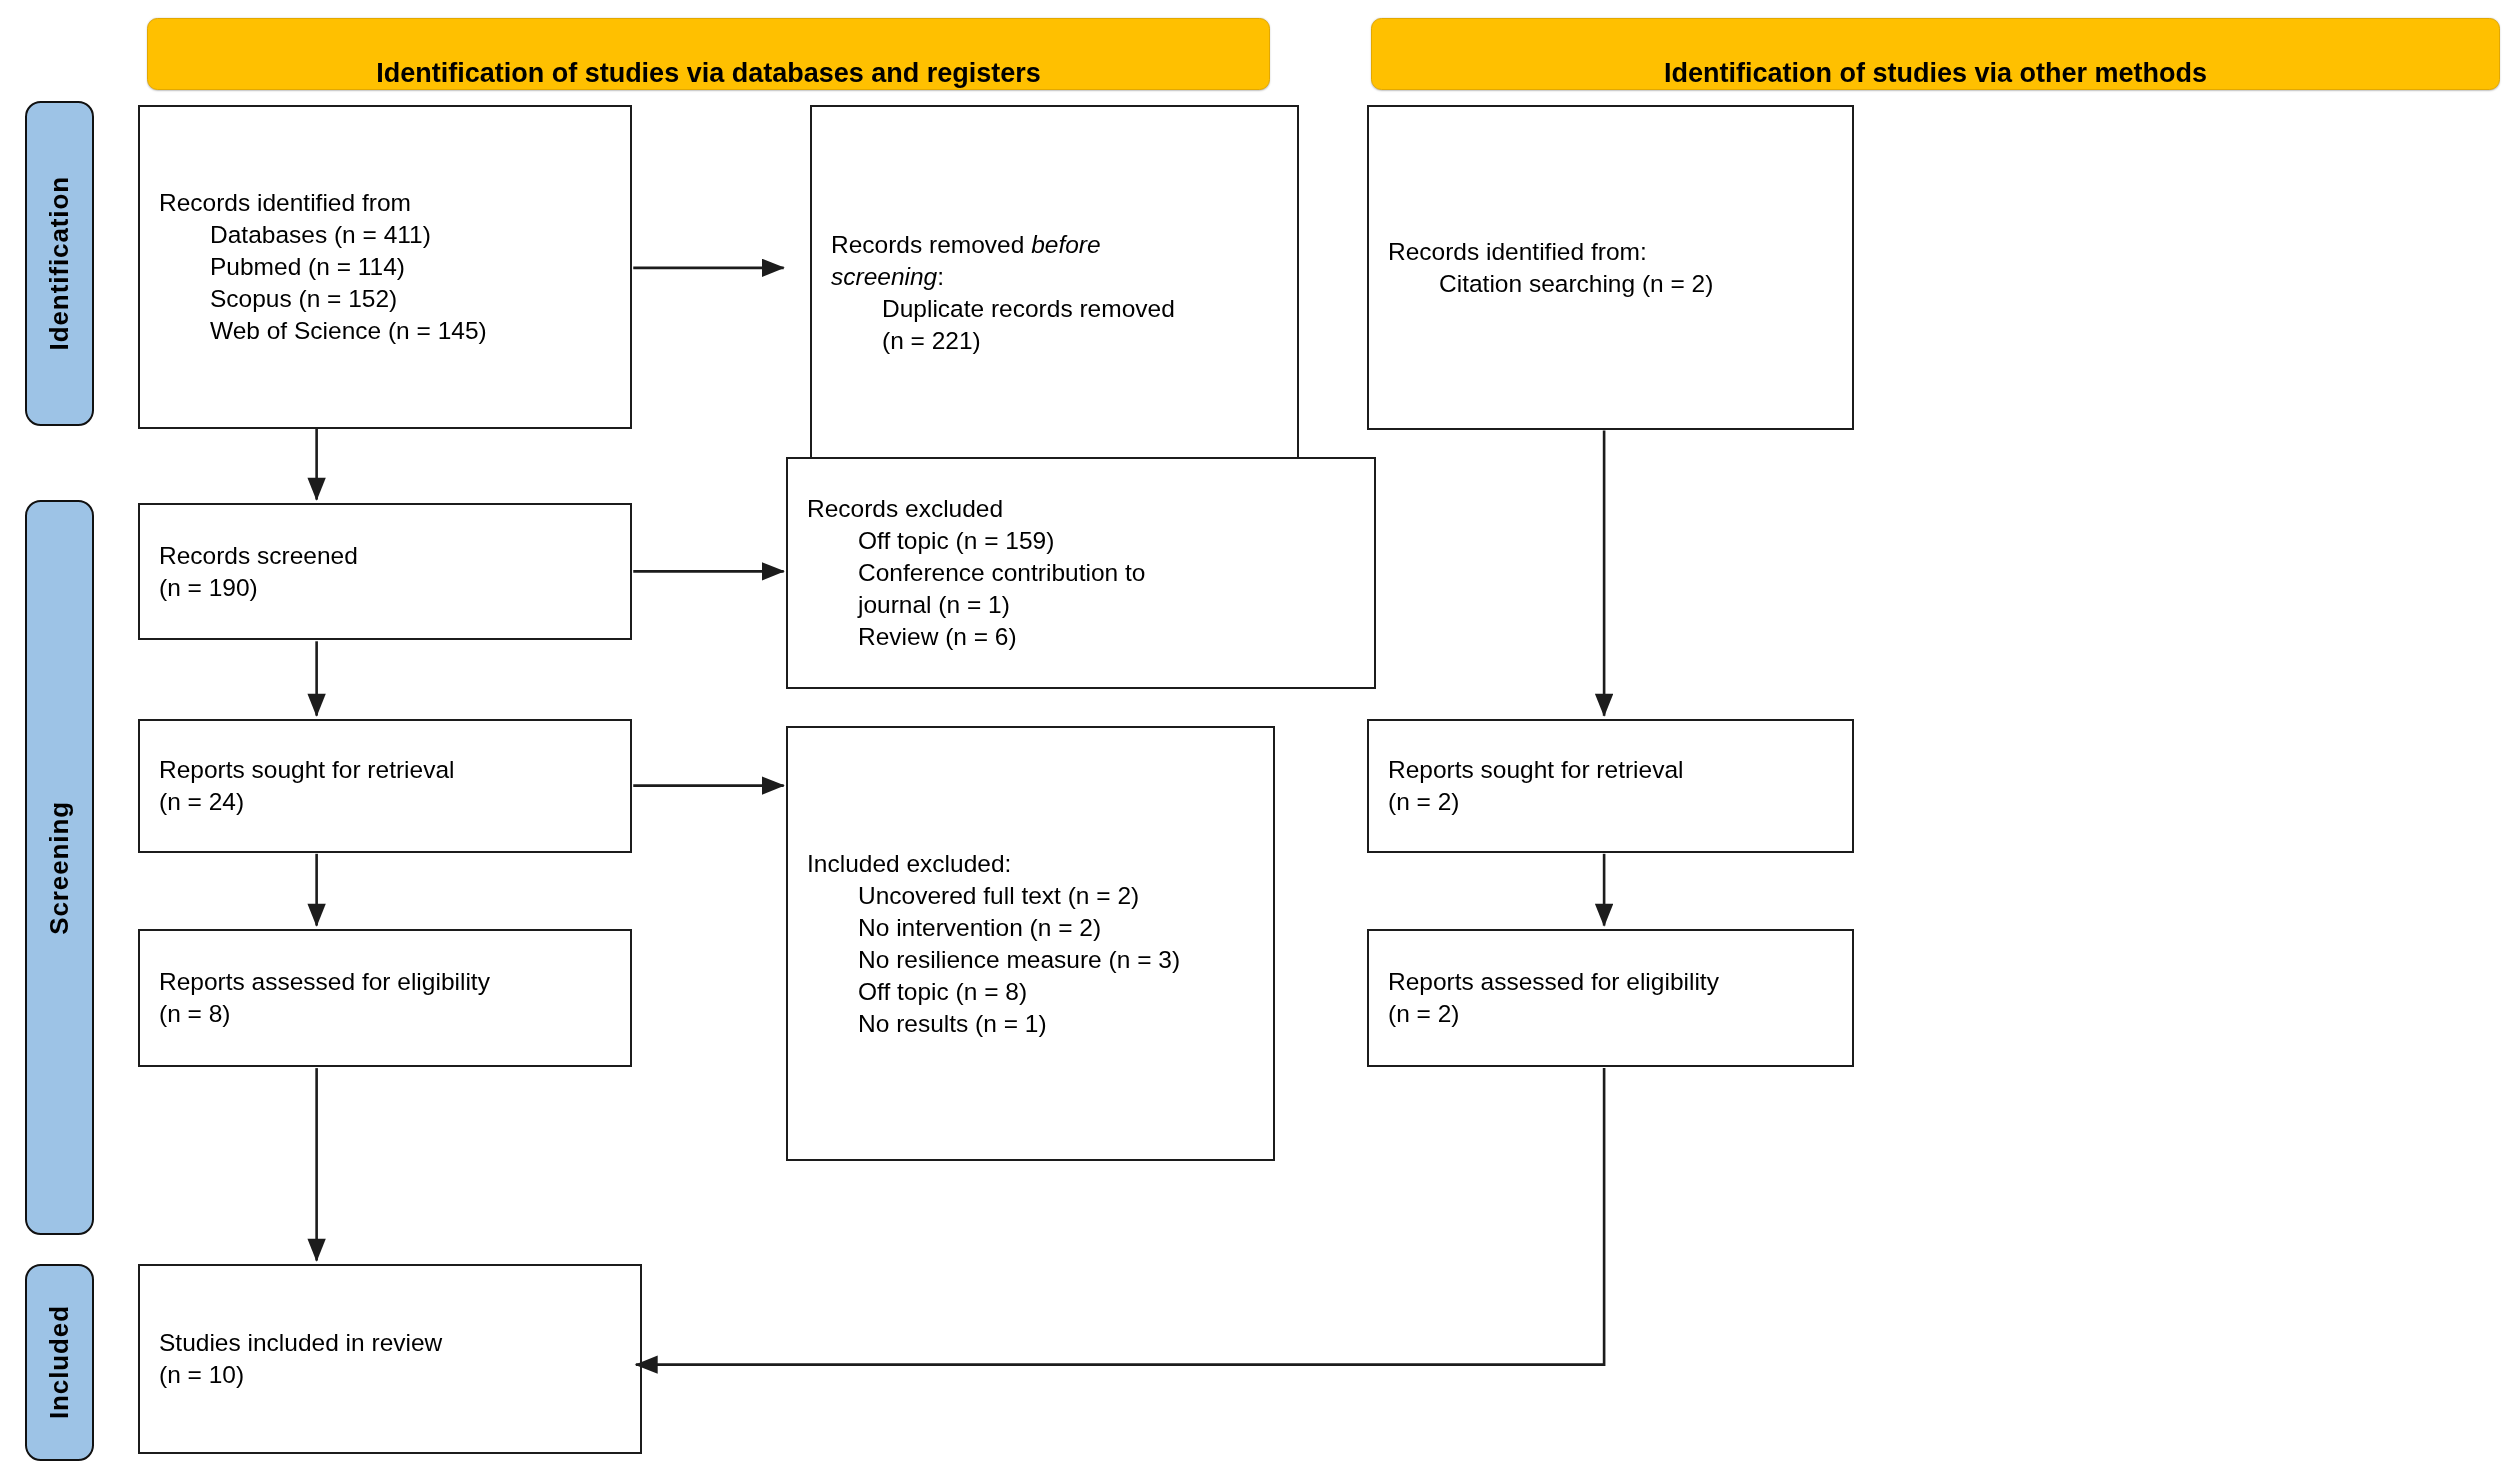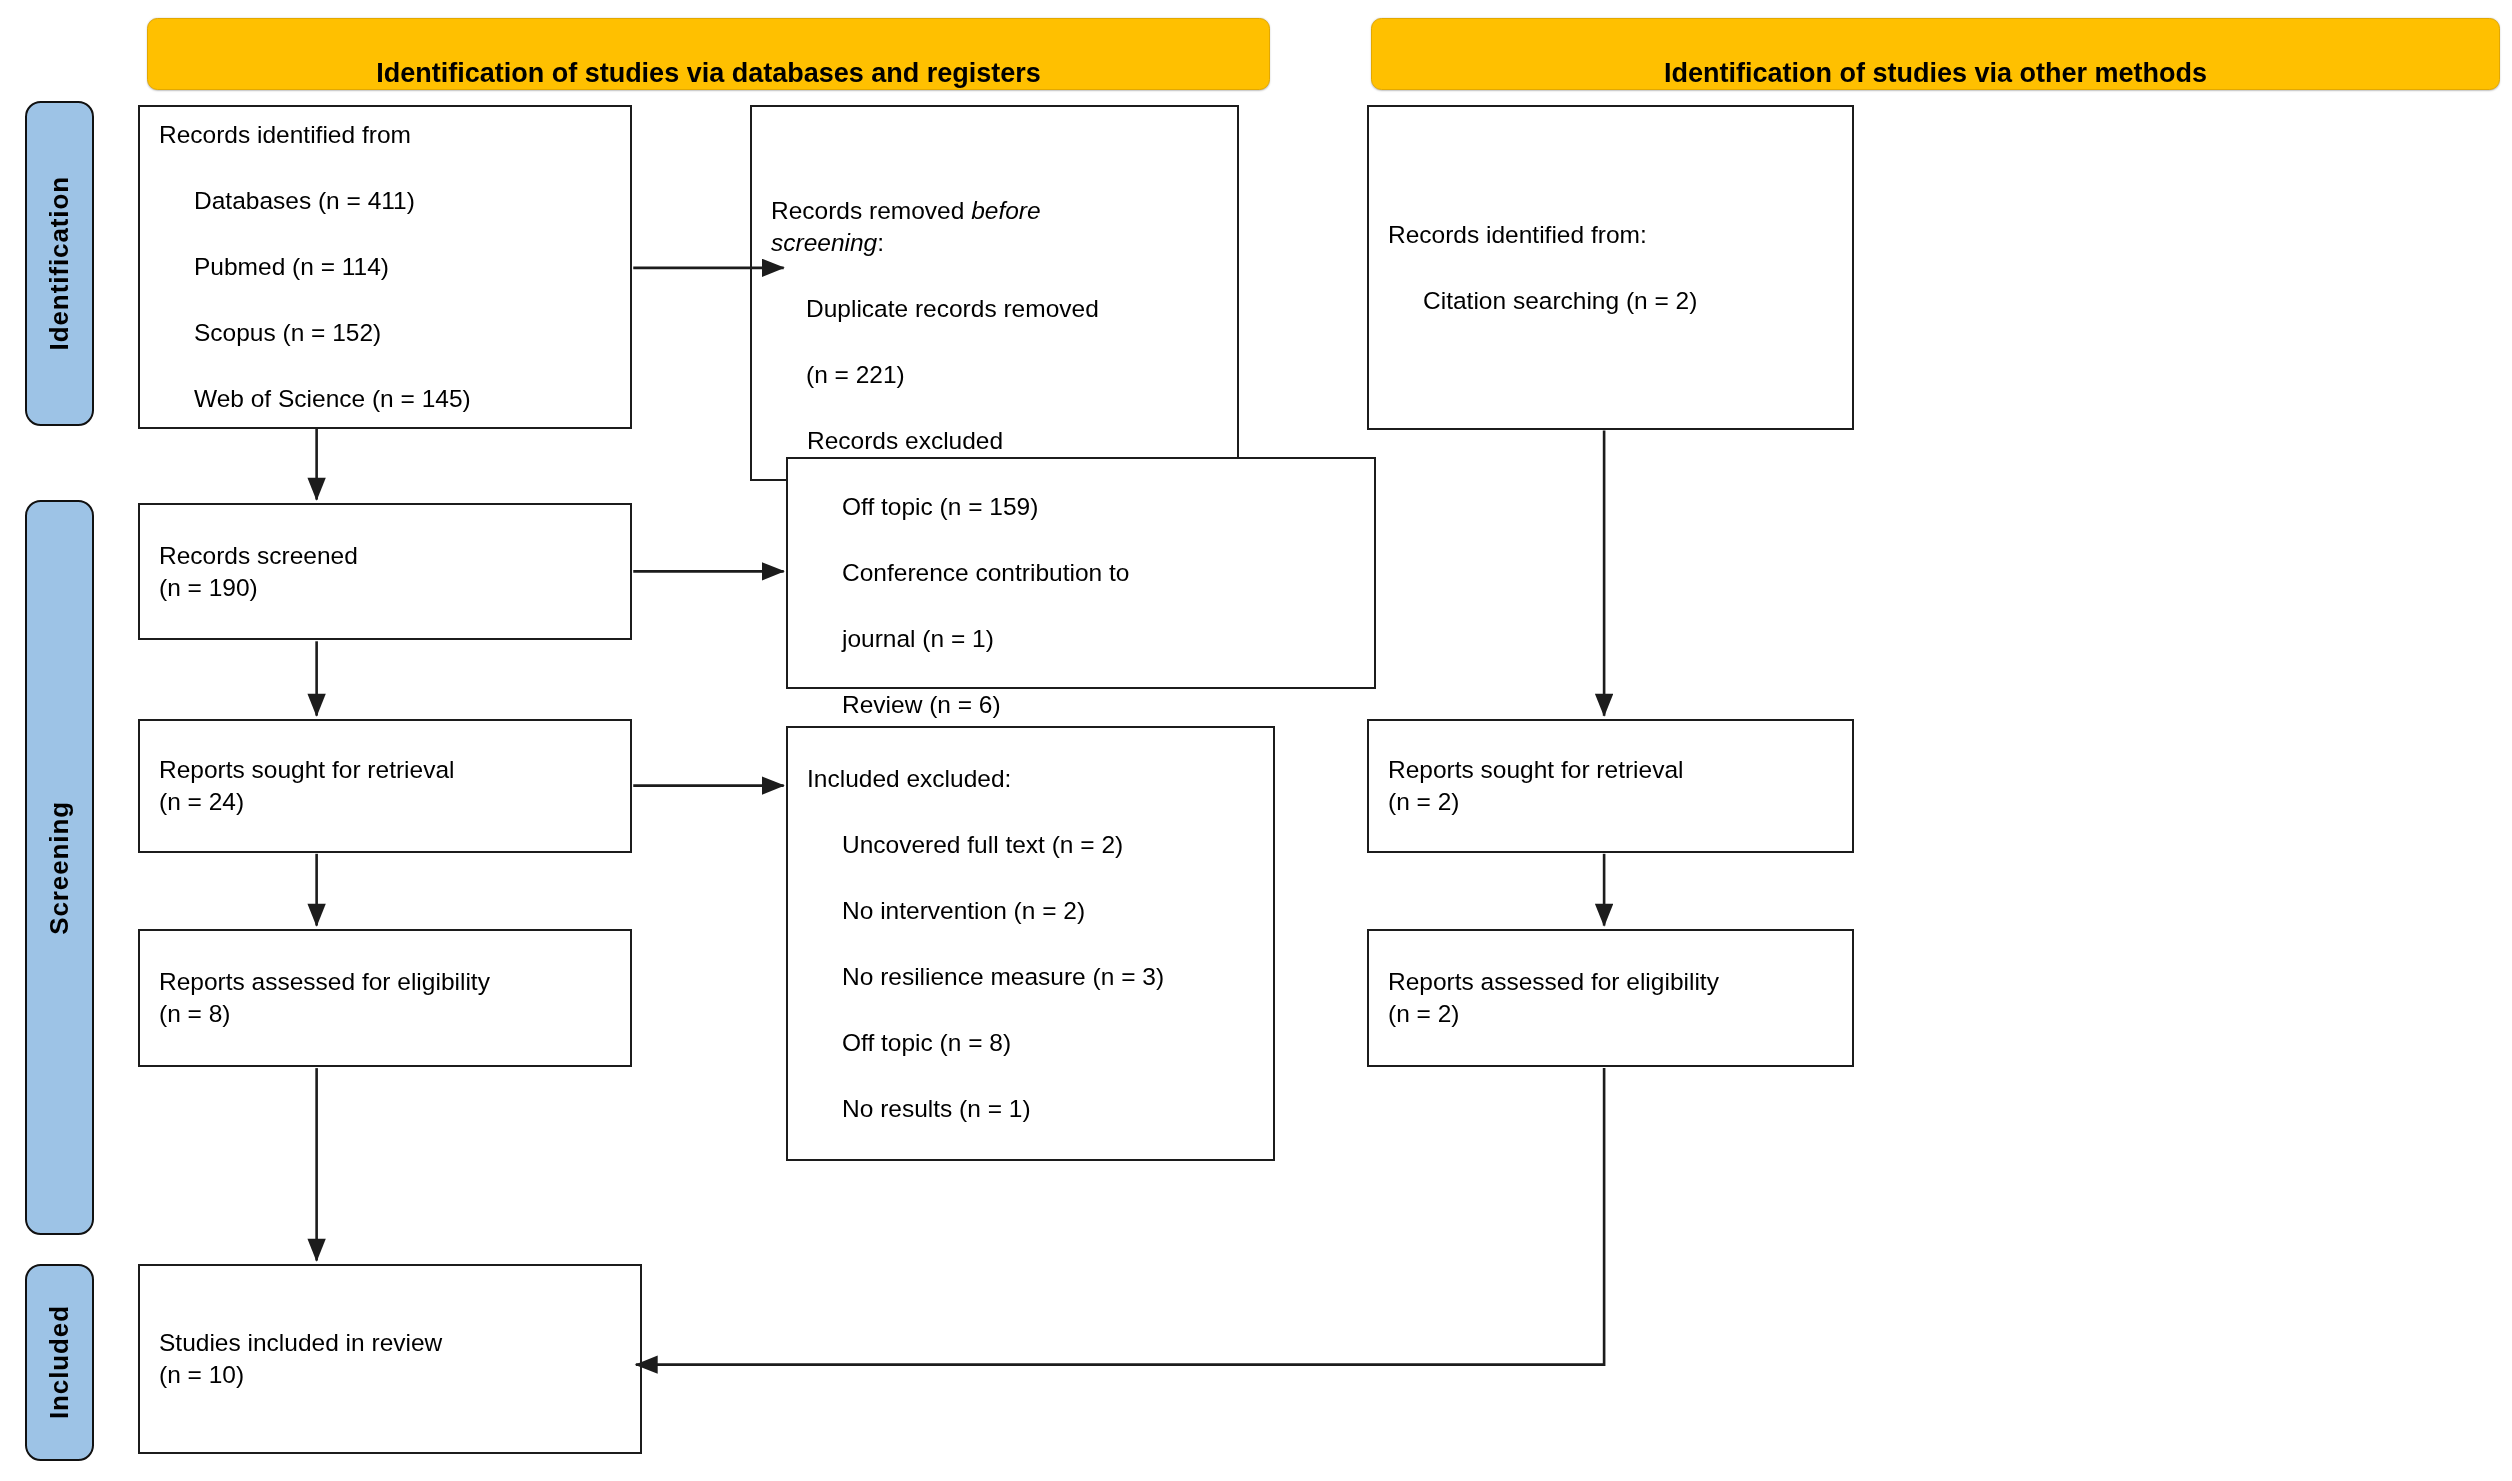--- a/index.html
+++ b/index.html
@@ -40,21 +40,21 @@
   }
   .fbox{
     position:absolute;
     box-sizing:border-box;
     background:#ffffff;
     border:2.6px solid #1C1C1C;
     display:flex;flex-direction:column;justify-content:center;
     font-size:24.5px;line-height:32px;
   }
   .ln{padding-left:19px;padding-right:8.7px;white-space:nowrap;}
-  .ind{padding-left:54px;margin-top:34px;}
+  .ind{padding-left:70px;}
   .it{font-style:italic;}
   svg.overlay{position:absolute;left:0;top:0;pointer-events:none;}
 </style>
 </head>
 <body>
 
 <div class="canvas">
 
   <div class="banner" style="left:147px;top:17.5px;width:1123px;height:72px;">
     <span>Identification of studies via databases and registers</span>
@@ -94,21 +94,21 @@
   <div class="fbox" style="left:138px;top:929px;width:494px;height:138px;">
     <div class="ln">Reports assessed for eligibility</div>
     <div class="ln">(n = 8)</div>
   </div>
 
   <div class="fbox" style="left:138px;top:1264px;width:504px;height:190px;">
     <div class="ln">Studies included in review</div>
     <div class="ln">(n = 10)</div>
   </div>
 
-  <div class="fbox" style="left:750px;top:105px;width:489px;height:376px;">
+  <div class="fbox" style="left:810px;top:105px;width:489px;height:376px;">
     <div class="ln"><span>Records removed </span><span class="it">before</span></div>
     <div class="ln"><span class="it">screening</span><span>:</span></div>
     <div class="ln ind">Duplicate records removed</div>
     <div class="ln ind">(n = 221)</div>
   </div>
 
   <div class="fbox" style="left:786px;top:457px;width:590px;height:232px;">
     <div class="ln">Records excluded</div>
     <div class="ln ind">Off topic (n = 159)</div>
     <div class="ln ind">Conference contribution to</div>

